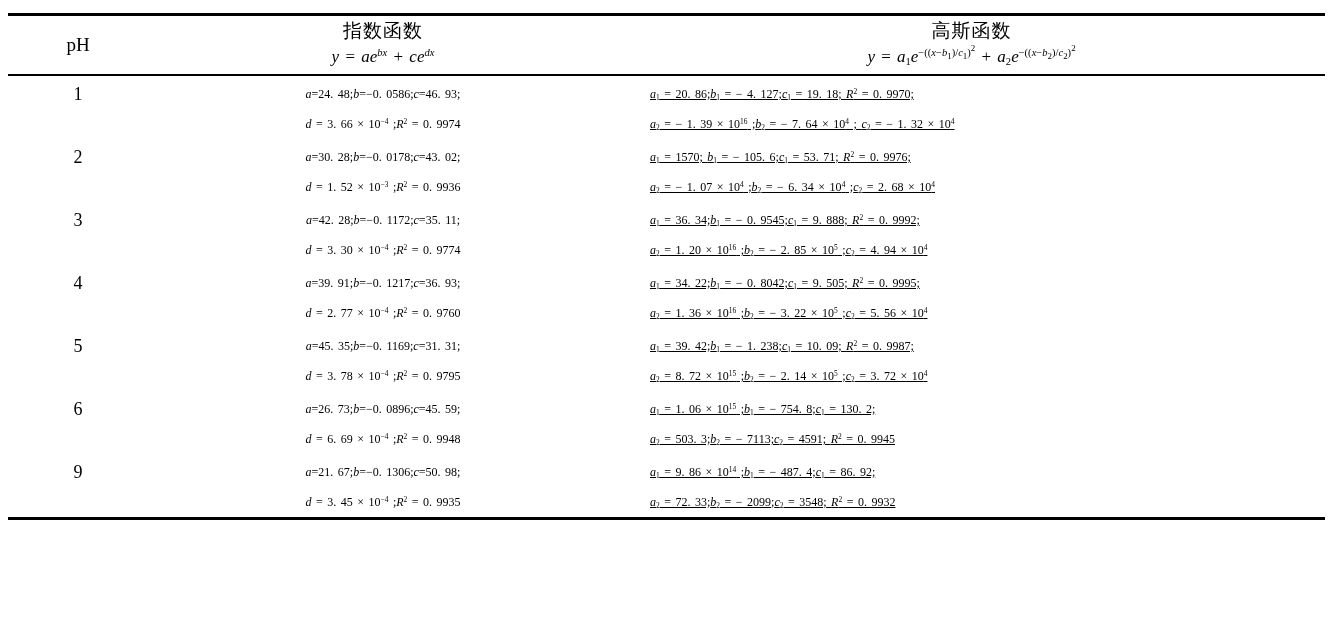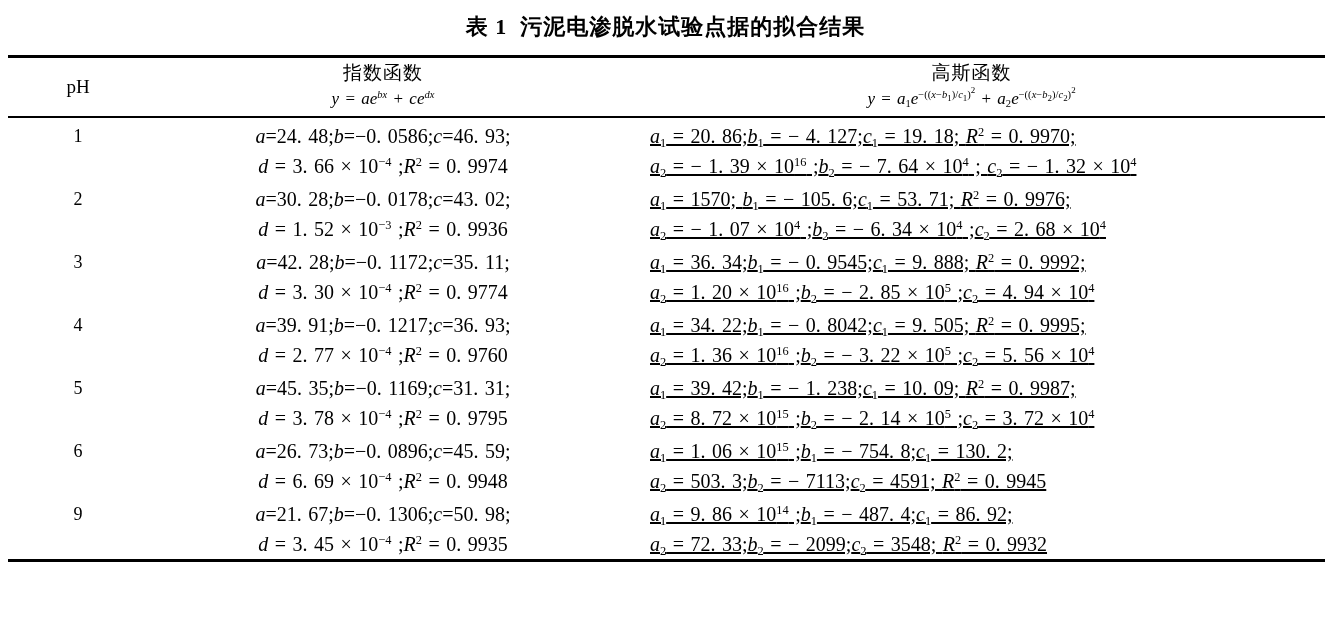--- a/index.html
+++ b/index.html
@@ -47,21 +47,21 @@
   }
   .hdr-formula {
     text-align: center; font-size: 17px; height: 30px; line-height: 26px;
     white-space: pre; word-spacing: 2px;
   }
 
   tbody tr { height: 63px; }
   td { vertical-align: top; padding: 3px 0 0 0; }
   .ph-cell { text-align: center; font-size: 18px; line-height: 30px; }
   .cell-line {
-    height: 30px; line-height: 30px; font-size: 20px;
+    height: 30px; line-height: 30px; font-size: 12px;
     white-space: pre; word-spacing: 1.5px;
   }
   .exp-cell .cell-line { text-align: center; }
   .gauss-cell { padding-left: 32px; }
   .gauss-cell .cell-line { text-align: left; text-decoration: underline; }
 
   i { font-style: italic; }
   sup, sub {
     font-size: 0.62em;
     line-height: 0;
@@ -69,21 +69,20 @@
     vertical-align: baseline;
   }
   sup { top: -0.55em; }
   sub { top: 0.33em; }
   sup sup, sup sub, sub sub { font-size: 0.85em; }
 </style>
 </head>
 <body>
 
 <div class="page">
-  <div class="title-cn">表 1  污泥电渗脱水试验点据的拟合结果</div>
 
   <table class="fit">
     <thead>
       <tr>
         <th class="ph-col">pH</th>
         <th class="exp-col">
           <div class="hdr-label">指数函数</div>
           <div class="hdr-formula"><i>y</i> = <i>ae</i><sup><i>bx</i></sup> + <i>ce</i><sup><i>dx</i></sup></div>
         </th>
         <th class="gauss-col">

